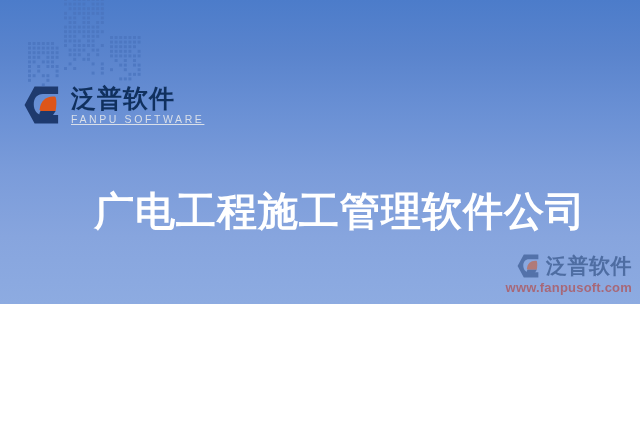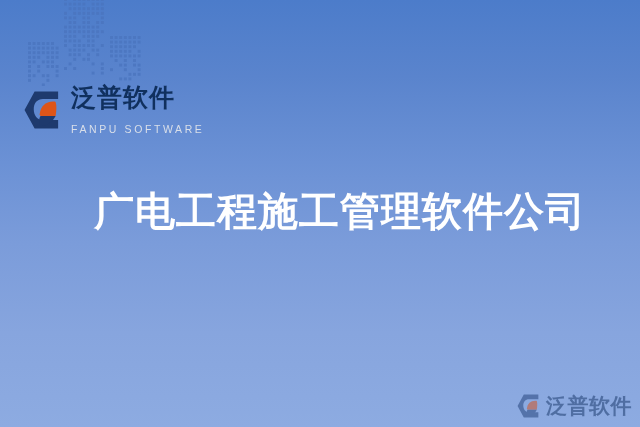--- a/index.html
+++ b/index.html
@@ -7,21 +7,21 @@
     padding: 0;
     background: #ffffff;
   }
   body {
     font-family: "Liberation Sans", sans-serif;
   }
 
   #banner {
     position: relative;
     width: 640px;
-    height: 427px;
+    height: 304px;
     overflow: hidden;
     background: linear-gradient(to bottom,
         #4c7cca 0%,
         #5a84cd 18%,
         #6b91d5 38%,
         #7b9cda 57%,
         #87a5de 78%,
         #8dabe1 100%);
   }
 
@@ -61,21 +61,22 @@
     color: #10305e;
     letter-spacing: 1px;
     white-space: nowrap;
   }
   .logo-en {
     font-size: 10.5px;
     line-height: 14px;
     color: #d9dfe9;
     letter-spacing: 2.6px;
     white-space: nowrap;
-    margin-top: 12px;
+    margin-top: 1px;
+    text-decoration: underline;
   }
 
   
   #headline {
     position: absolute;
     left: 0;
     top: 183px;
     width: 640px;
     text-align: center;
     color: #ffffff;
@@ -358,15 +359,16 @@
 
   <div id="watermark">
     <div class="wm-row">
       <svg class="wm-mark" viewBox="0 0 100 100">
         <path d="M30 6 L86 6 L86 24 L50 24 C36 24 28 34 28 48 C28 62 36 74 50 74 L86 74 L86 94 L30 94 L6 50 Z" fill="#33528a"></path>
         <path d="M78 30 C58 28 44 40 42 60 L44 64 L80 64 C82 52 83 40 80 31 Z" fill="#c95f3c"></path>
         <path d="M44 64 L80 64 C72 80 58 88 42 88 C40 78 40 70 44 64 Z" fill="#33528a"></path>
       </svg>
       <div class="wm-cn">泛普软件</div>
     </div>
+    <div class="wm-url">www.fanpusoft.com</div>
   </div>
 
 </div>
 
 </body></html>

